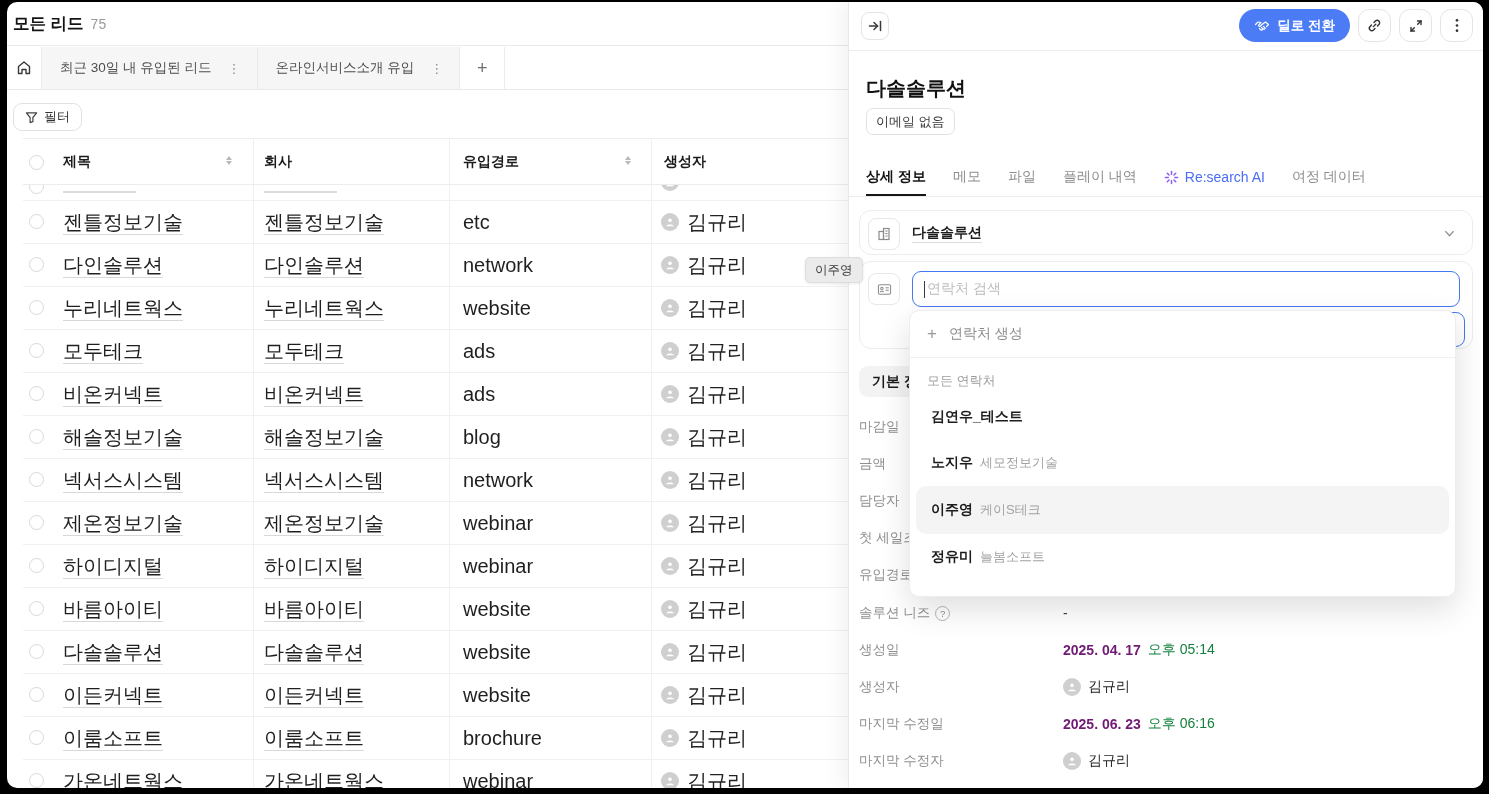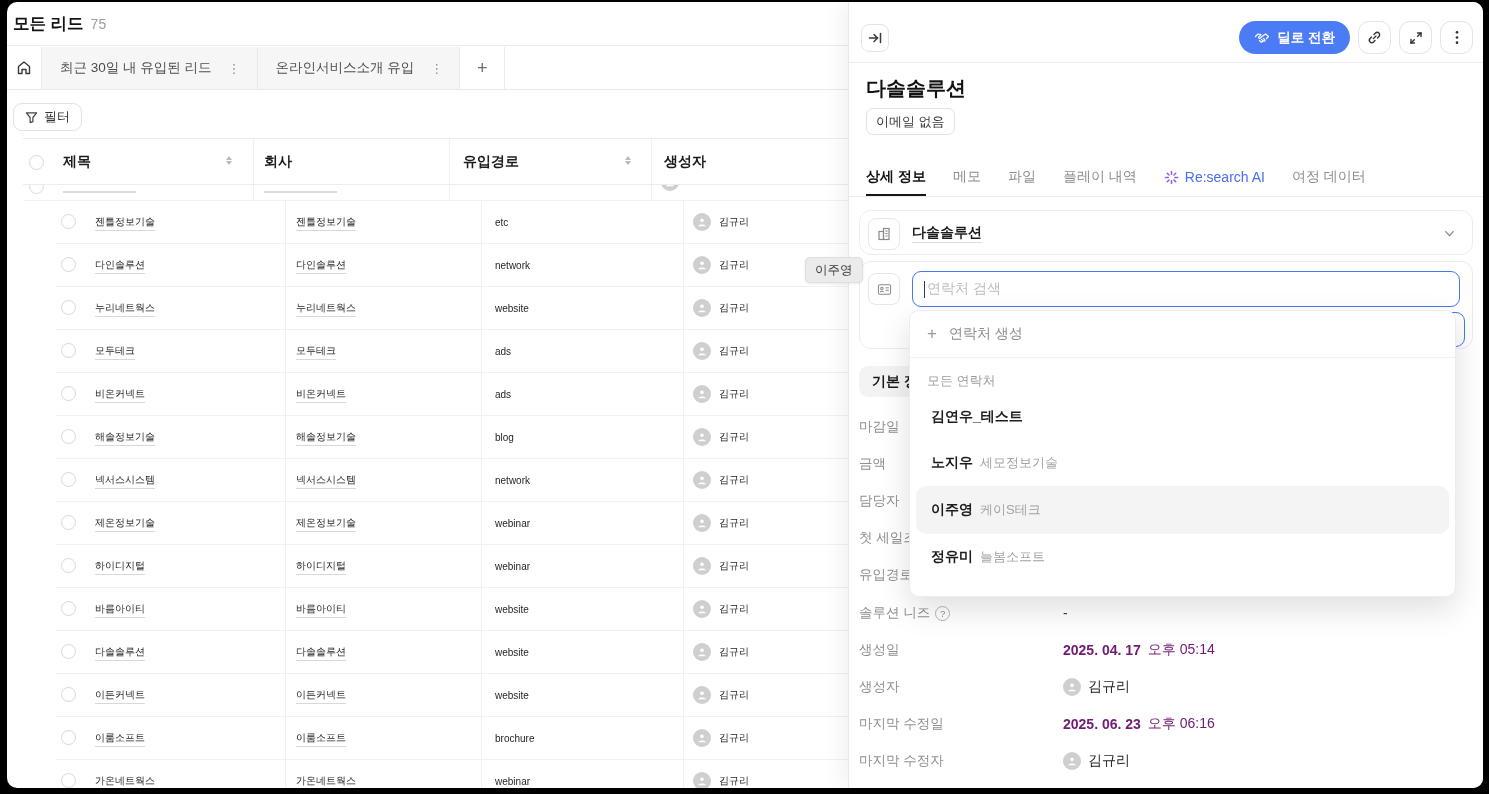--- a/index.html
+++ b/index.html
@@ -33,33 +33,33 @@
   .h-creator{position:absolute;left:641px;}
   .sorticon{display:flex;flex-direction:column;gap:1px;align-items:center;}
   .sorticon i{width:0;height:0;border-left:3.5px solid transparent;border-right:3.5px solid transparent;}
   .sorticon .up{border-bottom:4px solid #b9b9b9;}
   .sorticon .dn{border-top:4px solid #b9b9b9;}
   .partial-row{position:relative;height:15px;border-bottom:1px solid #f1f1f1;overflow:hidden;}
   .partial-row .cb{position:absolute;left:6px;top:-6px;}
   .pr-line{position:absolute;top:6px;height:1.5px;width:73px;background:#dcdcdc;}
   .pr-l1{left:40px}.pr-l2{left:241px}
   .partial-row .avatar{position:absolute;left:638px;top:-12px;}
-  .trow{position:relative;height:42px;border-bottom:1px solid #f1f1f1;display:flex;align-items:center;font-size:10px;color:#222;margin-left:32px;}
+  .trow{position:relative;height:42px;border-bottom:1px solid #f1f1f1;display:flex;align-items:center;font-size:20px;color:#222;}
   .trow .cb{position:absolute;left:6px;top:13px;}
   .c-title{position:absolute;left:40px;}
   .c-company{position:absolute;left:241px;}
   .c-channel{position:absolute;left:440px;color:#1f1f1f;}
   .c-creator{position:absolute;left:638px;display:flex;align-items:center;gap:8px;}
   .ulink{text-decoration:underline;text-decoration-color:#d8d8d8;text-underline-offset:5px;text-decoration-thickness:1px;color:#1f1f1f;}
   .avatar{width:18px;height:18px;border-radius:50%;background:#cfcfcf;display:inline-flex;align-items:center;justify-content:center;flex:none;}
   
   .drag-tooltip{position:absolute;left:798px;top:255px;height:24px;display:flex;align-items:center;padding:0 9px;background:#ebebeb;border:1px solid #dedede;border-radius:5px;font-size:12.5px;color:#3c3c3c;z-index:30;box-shadow:0 1px 3px rgba(0,0,0,.08);}
   
   .panel{position:absolute;left:841px;top:0;width:635px;height:786px;background:#fff;border-left:1px solid #e8e8e8;box-shadow:-8px 0 18px rgba(0,0,0,.05);z-index:20;box-sizing:border-box;}
-  .p-topbar{position:absolute;left:0;top:12px;right:0;height:48px;border-bottom:1px solid #ededed;}
+  .p-topbar{position:absolute;left:0;top:0;right:0;height:48px;border-bottom:1px solid #ededed;}
   .btn-collapse{position:absolute;left:12px;top:10px;width:28px;height:28px;border:1px solid #e4e4e4;border-radius:8px;background:#fff;display:flex;align-items:center;justify-content:center;}
   .p-actions{position:absolute;right:10px;top:7px;display:flex;gap:8px;align-items:center;}
   .btn-convert{height:33px;border:none;border-radius:16.5px;background:#4b7bf5;color:#fff;font-size:13.5px;font-weight:600;display:flex;align-items:center;gap:7px;padding:0 15px;font-family:inherit;}
   .icon-btn{width:33px;height:33px;border:1px solid #e4e4e4;border-radius:11px;background:#fff;display:flex;align-items:center;justify-content:center;color:#333;}
   .p-title{position:absolute;left:17px;top:60px;font-size:20px;font-weight:700;color:#121212;}
   .p-badges{position:absolute;left:17px;top:106px;display:flex;gap:8px;}
   .pill{height:25px;display:flex;align-items:center;padding:0 9px;border:1px solid #e2e2e2;border-radius:7px;font-size:13px;color:#3a3a3a;background:#fff;white-space:nowrap;}
   .p-tabs{position:absolute;left:17px;top:156px;right:0;height:38px;display:flex;gap:27px;align-items:center;font-size:14px;color:#8d8d8d;}
   .p-tabs-divider{position:absolute;left:0;top:194px;right:0;height:1px;background:#ececec;}
   .ptab{position:relative;height:38px;display:flex;align-items:center;gap:6px;white-space:nowrap;}
@@ -86,21 +86,21 @@
   .dd-item{height:46px;display:flex;align-items:baseline;gap:7px;padding:0 21px;box-sizing:border-box;align-items:center;}
   .dd-item .nm{font-size:14px;font-weight:700;color:#1c1c1c;}
   .dd-item .co{font-size:13px;color:#a3a3a3;}
   .dd-item.hl{background:#f4f4f4;border-radius:10px;margin:0 6px;height:48px;padding:0 15px;}
   
   .section-pill{position:absolute;left:10px;top:364px;height:31px;background:#f3f3f3;border-radius:9px;display:flex;align-items:center;padding:0 13px;font-size:14px;font-weight:700;color:#1a1a1a;white-space:nowrap;z-index:5;}
   .frow{position:absolute;left:10px;right:10px;height:22px;display:flex;align-items:center;z-index:4;}
   .frow .lbl{width:204px;font-size:13.5px;color:#8f8f8f;display:flex;align-items:center;gap:5px;white-space:nowrap;flex:none;}
   .frow .val{font-size:14px;color:#3d3d3d;display:flex;align-items:center;gap:7px;}
   .frow .val .date{font-weight:600;color:#701a75;}
-  .frow .val .time{color:#701a75;}
+  .frow .val .time{color:#15803d;}
   .frow .val .nm{color:#1d1d1d;}
   .help{width:15px;height:15px;border:1.2px solid #b5b5b5;border-radius:50%;display:inline-flex;align-items:center;justify-content:center;font-size:9.5px;color:#8f8f8f;box-sizing:border-box;}
   svg{display:block;}
 </style>
 </head>
 <body>
 
 <div class="app">
 
   <header class="list-header">

